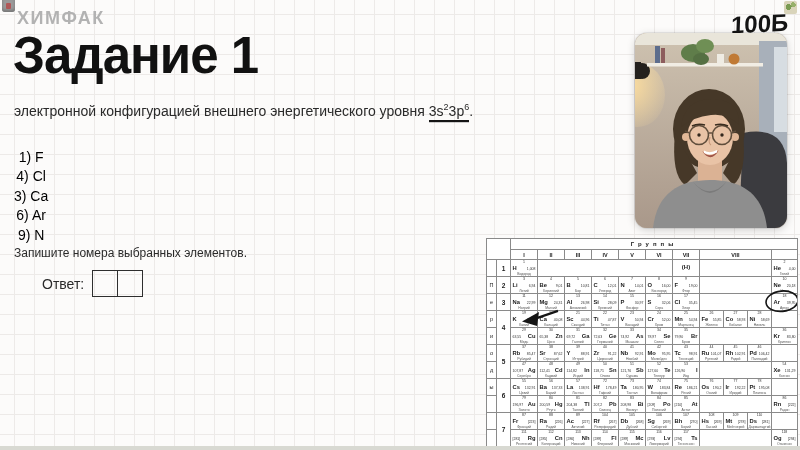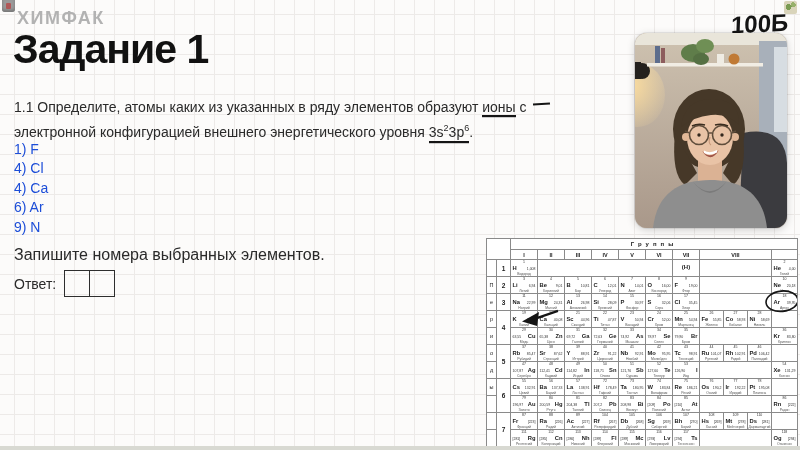--- a/index.html
+++ b/index.html
@@ -16,32 +16,32 @@
   .corner-logo{position:absolute;left:2px;top:0;width:13px;height:12px;border-radius:0 0 3px 3px;
     background:#9a9a9a;box-shadow:inset 0 -2px 3px #777;}
   .corner-logo::after{content:"";position:absolute;left:4px;top:3px;width:5px;height:6px;background:#b05858;border-radius:1px;}
   .brand{position:absolute;left:17px;top:8px;font-size:18px;font-weight:700;letter-spacing:1.5px;color:#b2b2b2;}
   .badge{position:absolute;left:731px;top:10px;font-size:24px;font-weight:700;color:#141414;
     transform:rotate(-3deg) skewX(-5deg);}
   .sticker{position:absolute;left:784px;top:1px;width:13px;height:13px;border-radius:2px;
     background:radial-gradient(circle at 35% 45%, #7a9b52 0 3px, transparent 3px),
                radial-gradient(circle at 70% 30%, #97b06a 0 2.5px, transparent 2.5px),
                #d9d4ba;}
-  .title{position:absolute;left:13px;top:26px;font-size:41px;font-weight:800;letter-spacing:-1px;color:#111;}
+  .title{position:absolute;left:13px;top:26px;font-size:51px;font-weight:800;letter-spacing:-1px;color:#111;}
   .problem{position:absolute;left:14px;top:97px;font-size:14px;line-height:21px;color:#2a2a2a;}
   .pline{white-space:nowrap;}
   .hand-u{box-shadow:0 2.2px 0 0 #151515;}
   .stroke-mark{display:inline-block;width:17px;height:2.4px;background:#151515;margin-left:6px;
     transform:translateY(-7px) rotate(-4deg);}
   .fund{box-shadow:0 2.2px 0 0 #151515;padding-bottom:1px;margin-left:4px;}
   sup{font-size:9px;}
-  .options{position:absolute;left:14px;top:141px;font-size:14px;color:#1d4ed8;}
+  .options{position:absolute;left:14px;top:149px;font-size:14px;color:#000000;text-align:center;}
   .opt{height:19.4px;}
-  .instruction{position:absolute;left:14px;top:246px;font-size:16px;color:#2a2a2a;}
-  .answer-row{position:absolute;left:14px;top:270px;display:flex;align-items:center;}
+  .instruction{position:absolute;left:14px;top:246px;font-size:12px;color:#2a2a2a;}
+  .answer-row{position:absolute;left:14px;top:270px;display:flex;align-items:center;padding-left:28px;}
   .answer-label{font-size:14px;color:#2a2a2a;margin-right:8px;}
   .answer-box{display:flex;}
   .acell{width:24px;height:25px;border:1.5px solid #2e2e2e;border-left-width:0;}
   .acell:first-child{border-left-width:1.5px;}
   .webcam{position:absolute;left:635px;top:33px;width:152px;height:195px;border-radius:12px;
     overflow:hidden;box-shadow:0 0 0 1px rgba(0,0,0,0.07),0 2px 8px rgba(0,0,0,0.18);background:#b9a996;}
   
   .ptwrap{position:absolute;left:486px;top:238px;width:311px;background:#fff;}
   .ptable{border-collapse:collapse;table-layout:fixed;width:311px;background:#fff;border:1px solid #555;}
   .ptable td{border:0.6px solid #8a8a8a;padding:0;overflow:hidden;vertical-align:top;}
@@ -64,30 +64,27 @@
 <body>
 
 <div class="corner-logo"></div>
 <div class="brand">ХИМФАК</div>
 <div class="badge">100Б</div>
 <div class="sticker"></div>
 
 <div class="title">Задание 1</div>
 
 <div class="problem">
-  <div class="pline"><span>1.1 Определите, атомы каких из указанных в ряду элементов образуют</span>
-    <span class="hand-u">ионы</span>
-    <span>с</span><span class="stroke-mark"></span></div>
   <div class="pline"><span>электронной конфигурацией внешнего энергетического уровня</span><span class="fund"><span>3s</span><sup>2</sup><span>3p</span><sup>6</sup></span><span>.</span></div>
 </div>
 
 <div class="options" id="options">
     <div class="opt">1) F</div>
     <div class="opt">4) Cl</div>
-    <div class="opt">4) Ca</div>
+    <div class="opt">3) Ca</div>
     <div class="opt">6) Ar</div>
     <div class="opt">9) N</div>
   </div>
 
 <div class="instruction">Запишите номера выбранных элементов.</div>
 
 <div class="answer-row">
   <span class="answer-label">Ответ:</span>
   <div class="answer-box" id="answer-box">
       <div class="acell"></div>

